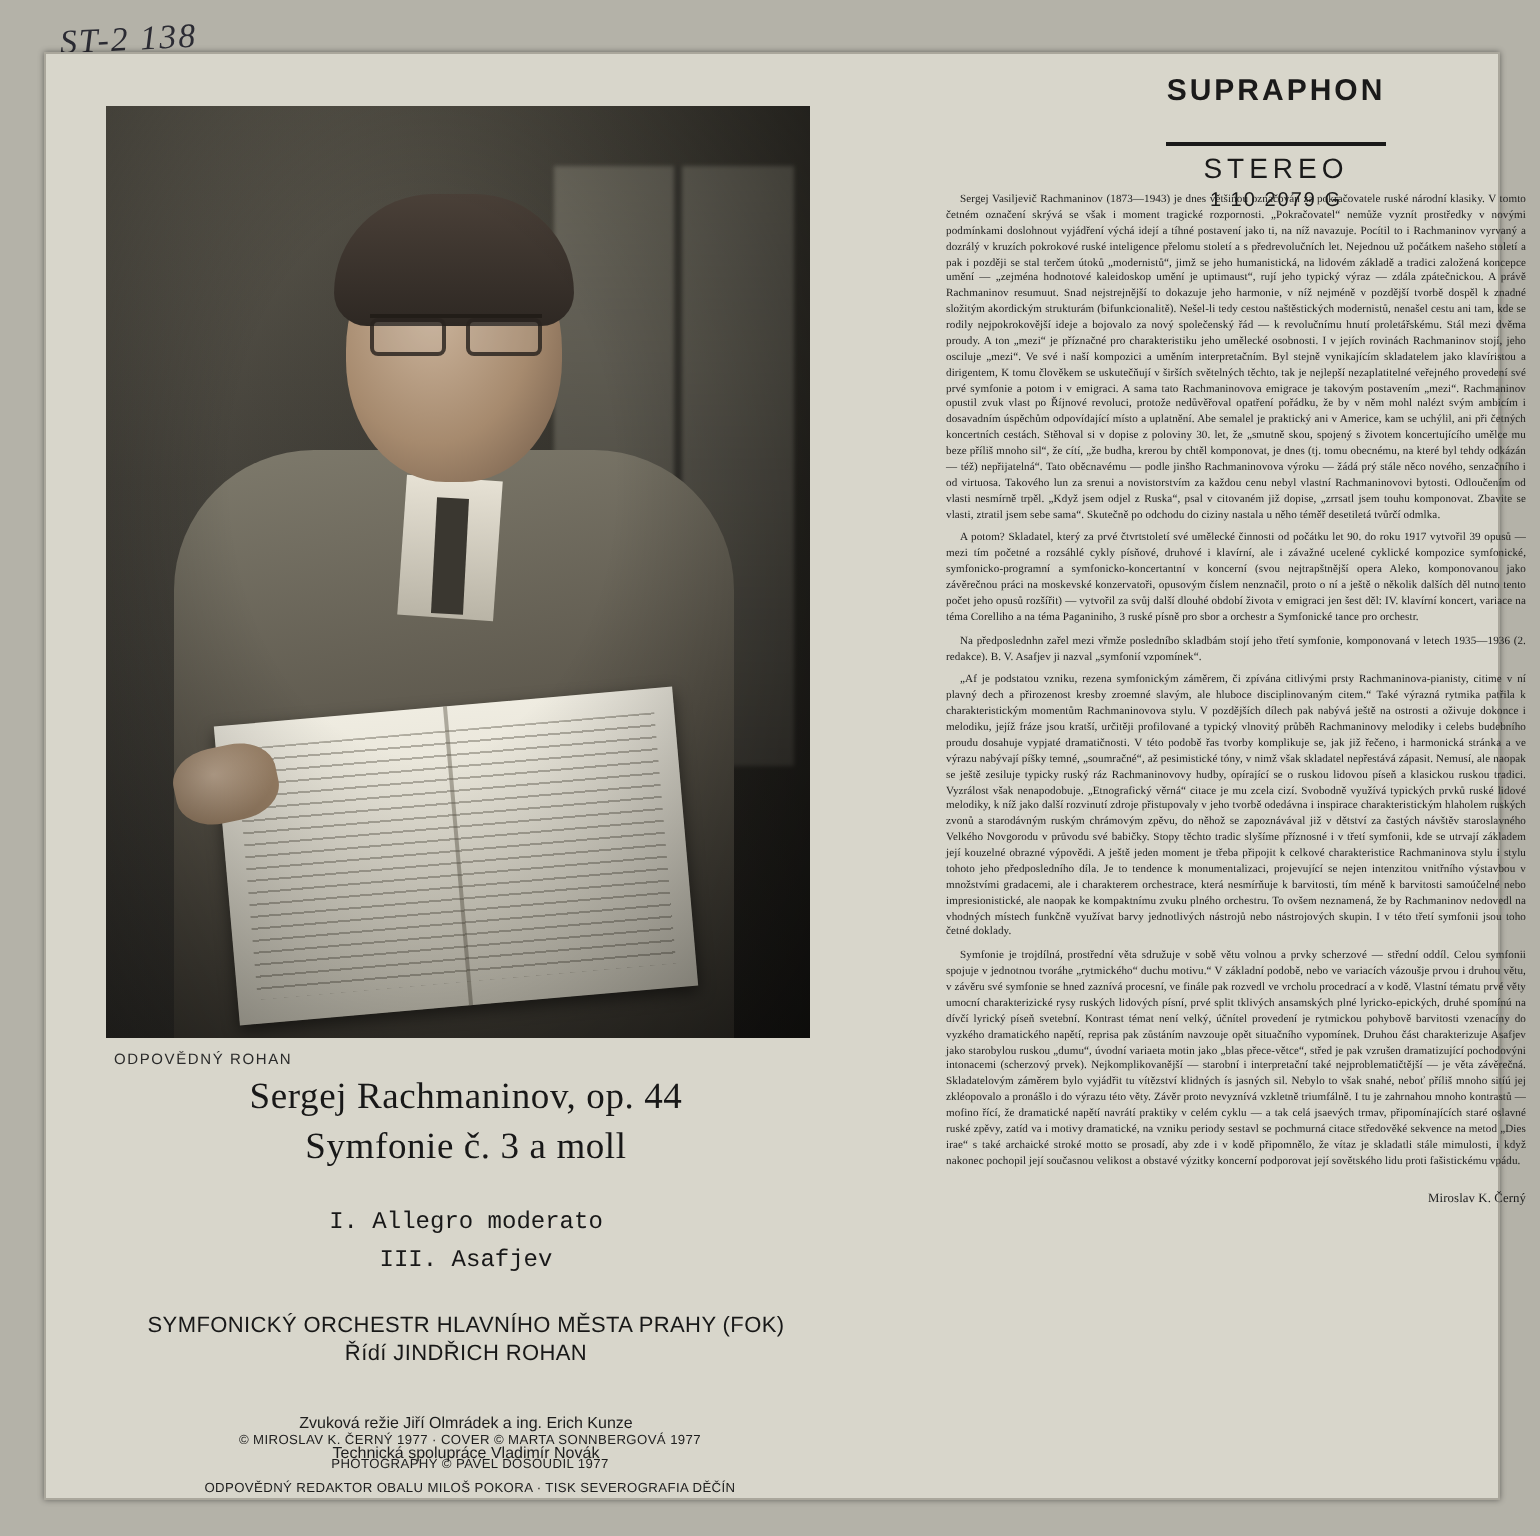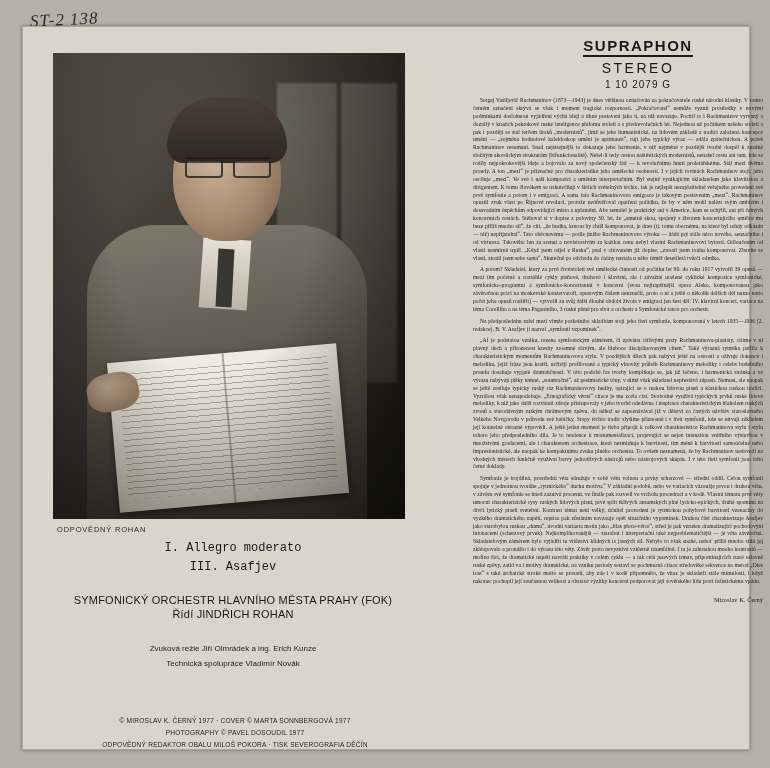--- a/index.html
+++ b/index.html
@@ -53,21 +53,21 @@
     width: 190px;
     text-align: center;
   }
   .logo-word {
     font-family: "Liberation Sans", sans-serif;
     font-weight: bold;
     font-size: 15px;
     letter-spacing: 1.5px;
     color: #1a1a1a;
     border-bottom: 2px solid #1a1a1a;
-    padding-bottom: 1px;
+    padding-bottom: 17px;
     display: inline-block;
   }
   .logo-sub {
     font-family: "Liberation Sans", sans-serif;
     font-size: 14px;
     letter-spacing: 2.5px;
     color: #1a1a1a;
     margin-top: 3px;
   }
   .logo-cat {
@@ -343,20 +343,22 @@
       <div class="score">
           <div class="lines"></div>
         </div>
       <div class="hand"></div>
       <div class="vignette"></div>
     </div>
 
     <div class="photo-credit">ODPOVĚDNÝ ROHAN</div>
 
     <div class="left-col">
+      <div class="title-line">Sergej Rachmaninov, op. 44</div>
+      <div class="title-line2">Symfonie č. 3 a moll</div>
 
       <div class="mvt">I. Allegro moderato</div>
       <div class="mvt">III. Asafjev</div>
 
       <div class="ensemble">SYMFONICKÝ ORCHESTR HLAVNÍHO MĚSTA PRAHY (FOK)</div>
       <div class="conductor">Řídí JINDŘICH ROHAN</div>
 
       <div class="credits">
         <div>Zvuková režie Jiří Olmrádek a ing. Erich Kunze</div>
         <div>Technická spolupráce Vladimír Novák</div>

